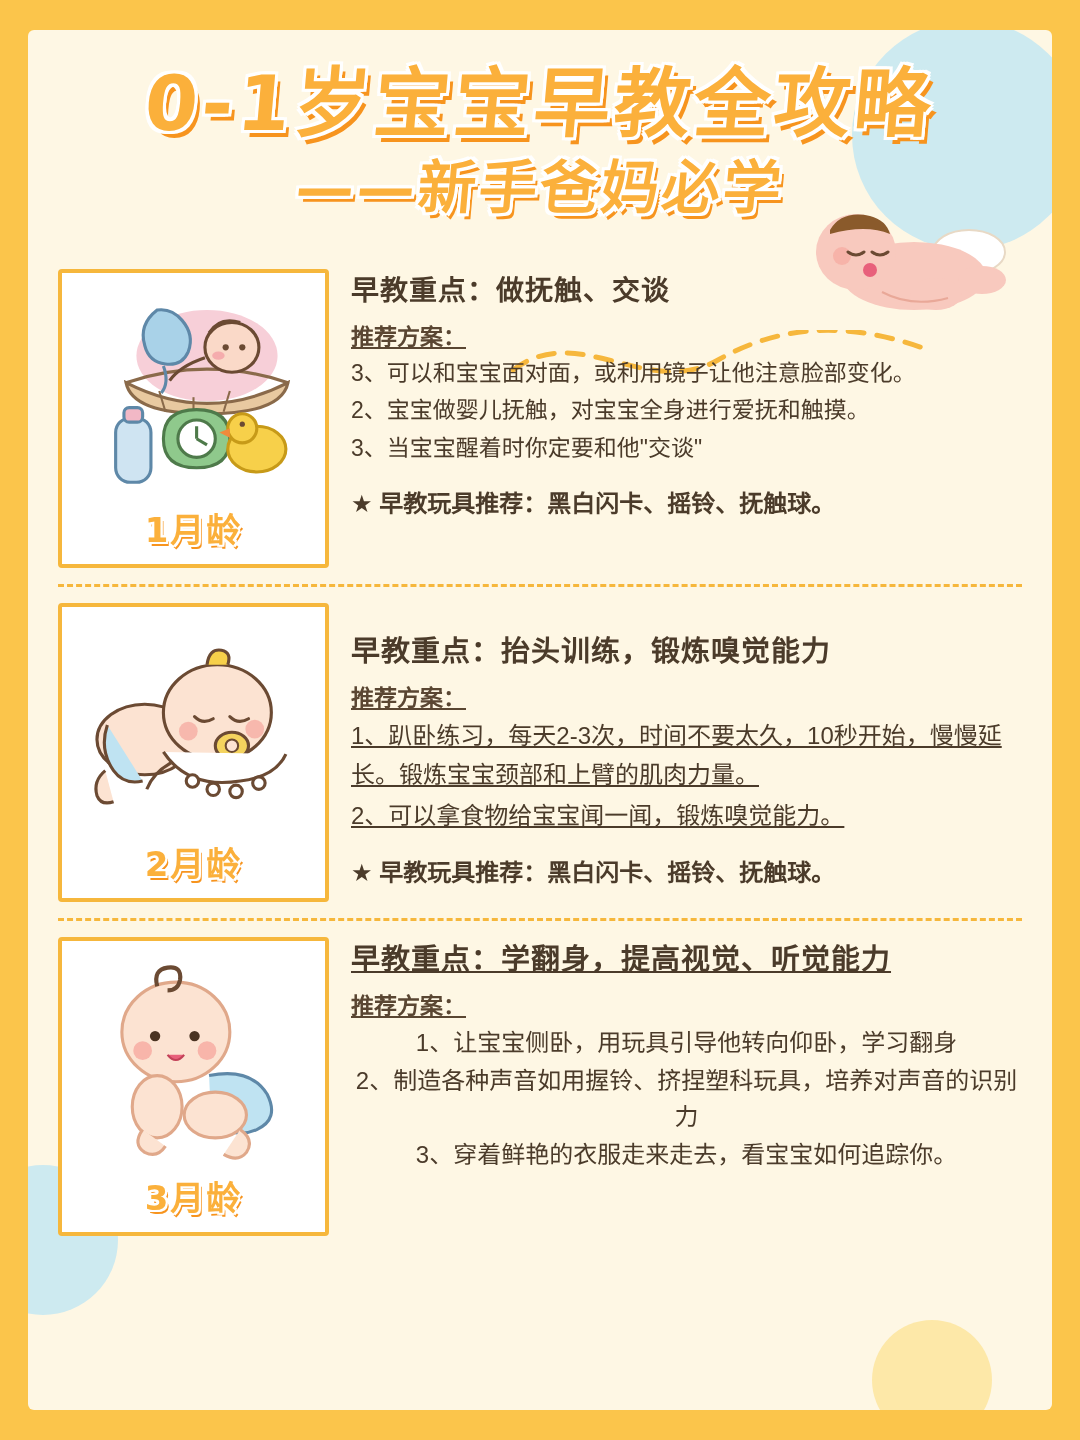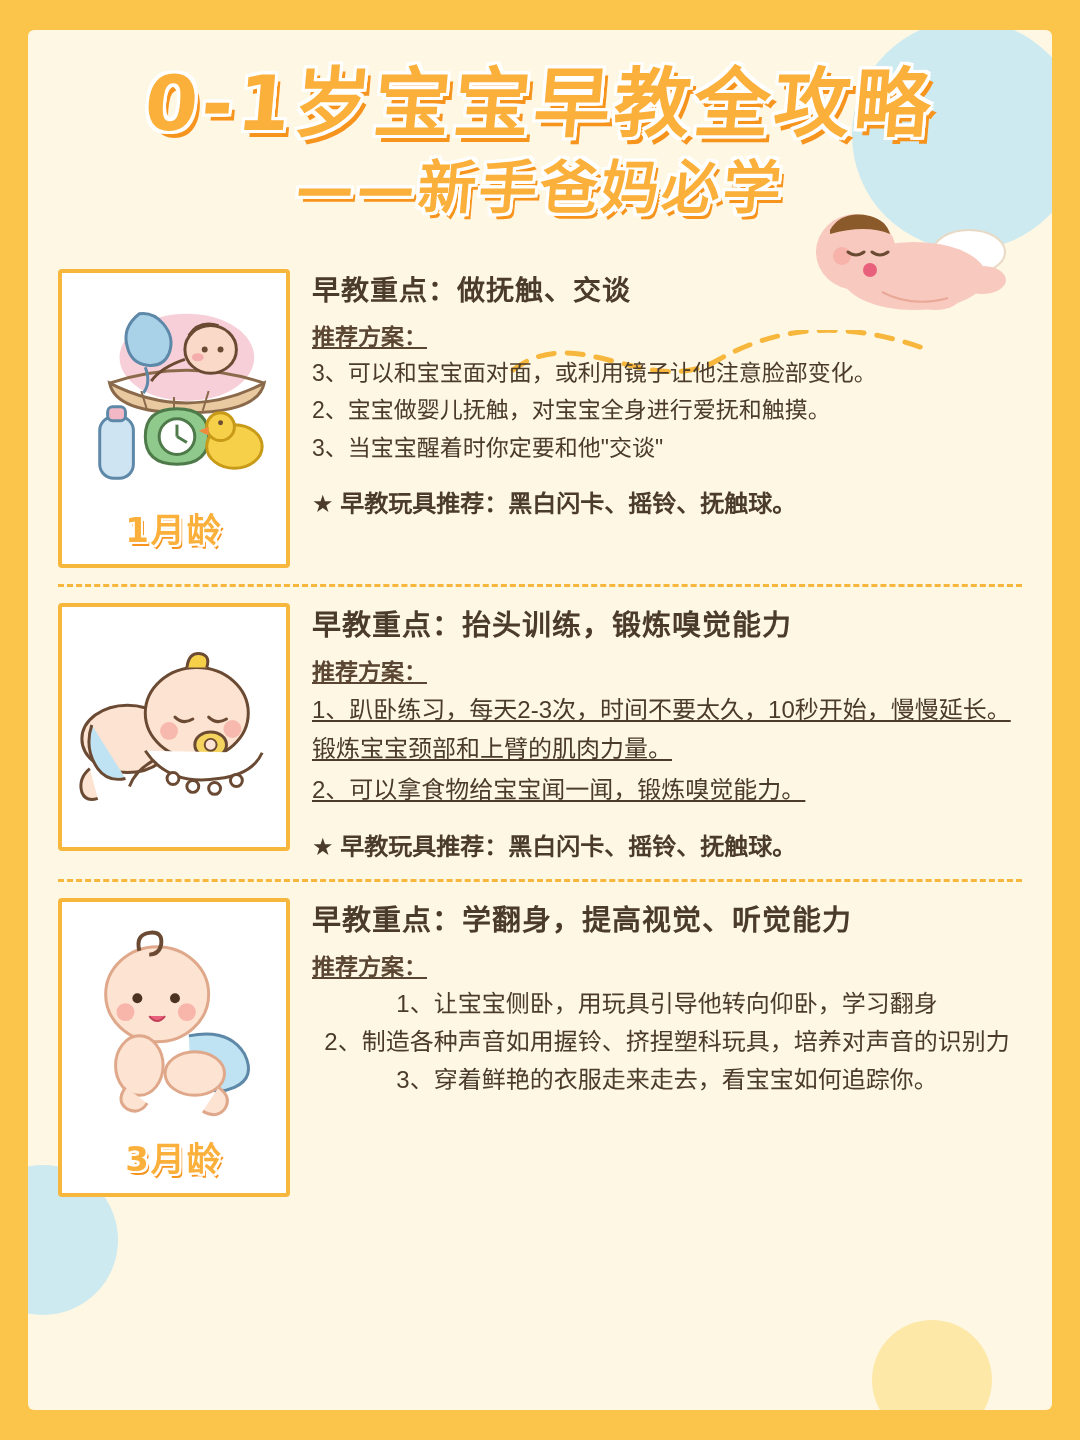--- a/index.html
+++ b/index.html
@@ -129,21 +129,21 @@
     gap: 22px;
     padding: 6px 0 10px 0;
   }
   .divider {
     border: 0;
     border-top: 3px dashed #F6B73C;
     margin: 6px 0 10px 0;
   }
   .thumb {
     flex: 0 0 auto;
-    width: 232px;
+    width: 271px;
     border: 4px solid #F6B73C;
     border-radius: 4px;
     background: #fff;
     position: relative;
     box-sizing: border-box;
     padding: 10px 8px 12px 8px;
   }
   .thumb-art {
     width: 100%;
     height: 218px;
@@ -189,22 +189,22 @@
     margin-bottom: 2px;
   }
   .toys {
     font-size: 24px;
     font-weight: bold;
     color: #4B3B2A;
     margin-top: 20px;
     line-height: 1.4;
   }
   .sec2 .step { font-size: 24px; line-height: 1.62; text-decoration: underline; }
-  .sec2 .focus-line { font-size: 29px; }
-  .sec3 .focus-line { font-size: 29px; }
+  .sec2 .focus-line { font-size: 29px; margin-top: 26px; }
+  .sec3 .focus-line { font-size: 29px; text-decoration: underline; }
   .sec3 .step { font-size: 24px; line-height: 1.5; text-align: center; }
 </style>
 </head>
 <body>
 
 <div class="poster">
   <div class="inner">
 
     <div class="blob-blue"></div>
     <div class="blob-blue2"></div>
@@ -291,20 +291,21 @@
             <circle cx="164" cy="108" r="9" fill="#F6A9A0" opacity="0.75"></circle>
             <ellipse cx="142" cy="124" rx="16" ry="13" fill="#F4D35E" stroke="#6B4A33" stroke-width="3"></ellipse>
             <circle cx="142" cy="124" r="6" fill="#FCE3D2" stroke="#6B4A33" stroke-width="2"></circle>
             <path d="M76 130 q24 36 74 28 q34 -4 44 -26" fill="#FFFFFF" stroke="#6B4A33" stroke-width="3"></path>
             <circle cx="104" cy="158" r="6" fill="#FFFFFF" stroke="#6B4A33" stroke-width="3"></circle>
             <circle cx="124" cy="166" r="6" fill="#FFFFFF" stroke="#6B4A33" stroke-width="3"></circle>
             <circle cx="146" cy="168" r="6" fill="#FFFFFF" stroke="#6B4A33" stroke-width="3"></circle>
             <circle cx="168" cy="160" r="6" fill="#FFFFFF" stroke="#6B4A33" stroke-width="3"></circle>
             <path d="M84 140 q-18 10 -24 26" fill="none" stroke="#6B4A33" stroke-width="3"></path>
           </svg>
+          <div class="thumb-label">2月龄</div>
         </div>
         <div class="content">
           <div class="focus-line">早教重点：抬头训练，锻炼嗅觉能力</div>
           <div class="plan-label">推荐方案：</div>
           <div class="step">1、趴卧练习，每天2-3次，时间不要太久，10秒开始，慢慢延长。锻炼宝宝颈部和上臂的肌肉力量。</div>
           <div class="step">2、可以拿食物给宝宝闻一闻，锻炼嗅觉能力。</div>
           <div class="toys">★ 早教玩具推荐：黑白闪卡、摇铃、抚触球。</div>
         </div>
       </div>
 

